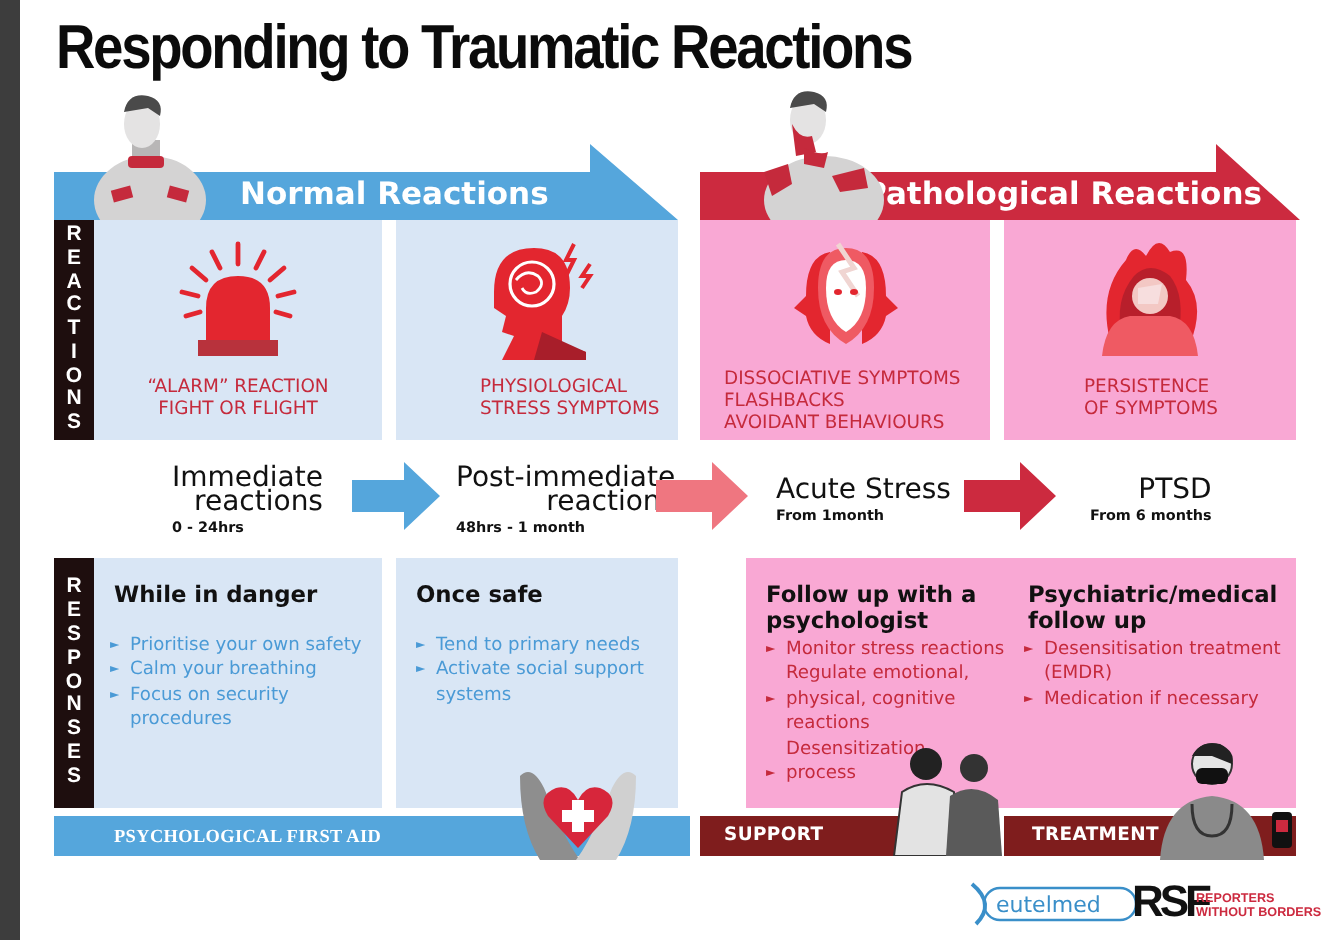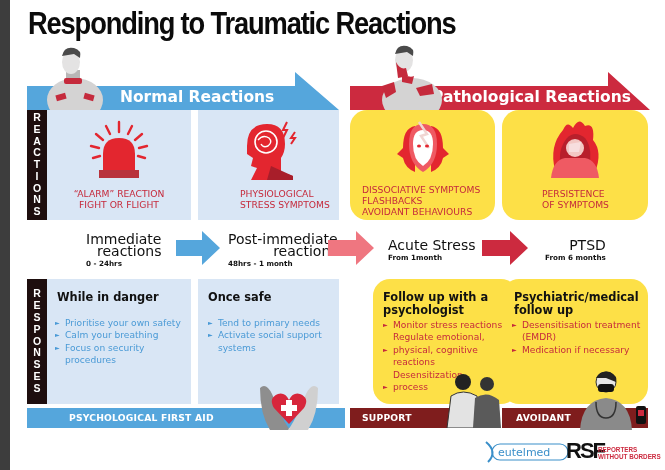--- a/index.html
+++ b/index.html
@@ -17,21 +17,21 @@
 
   .figure { position: absolute; }
 
   .side-tab { position: absolute; left: 27px; width: 20px; background: #1e0e0e; color: #fff;
               font-family: "Liberation Sans", sans-serif; font-weight: 700; font-size: 10.5px;
               display: flex; flex-direction: column; align-items: center; justify-content: center; line-height: 11.8px; }
   .side-tab span { display: block; }
 
   .panel { position: absolute; }
   .panel.blue { background: #d9e6f5; }
-  .panel.pink { background: #fde047; border-radius: 17px; }
+  .panel.pink { background: #f9a8d4; }
 
   .react-icon { position: absolute; left: 50%; transform: translateX(-50%); top: 14px; }
   .react-label { position: absolute; left: 0; right: 0; top: 72px; text-align: center; color: #c52a3c;
                  font-weight: 400; font-size: 9.2px; line-height: 11px; text-transform: uppercase; white-space: pre-line; }
   .react-label.left { text-align: left; padding-left: 18px; }
 
   .stage { position: absolute; top: 233px; }
   .stage-title { font-weight: 400; font-size: 14px; color: #111; line-height: 12px; white-space: pre-line; text-align: right; }
   .stage-sub { font-weight: 700; font-size: 7.2px; color: #111; margin-top: 2px; }
 
@@ -238,27 +238,27 @@
 <div class="panel pink" style="left:502px; top:279px; width:146px; height:125px;">
   <div class="resp-head" style="left:12px;">Psychiatric/medical
 follow up</div>
   <ul class="resp-list red" style="top:40px; left:10px; width:134px;">
     <li>Desensitisation treatment (EMDR)</li>
     <li>Medication if necessary</li>
   </ul>
 </div>
 
 <div class="band blue" style="left:27px; width:318px;">
-  <span style="padding-left:42px;">PSYCHOLOGICAL FIRST AID</span>
+  <span style="padding-left:30px;font-family:Liberation Serif, serif;">PSYCHOLOGICAL FIRST AID</span>
 </div>
 <div class="band red" style="left:350px; width:145px;">
   <span style="padding-left:12px;">SUPPORT</span>
 </div>
 <div class="band red" style="left:502px; width:146px;">
-  <span style="padding-left:14px;">AVOIDANT</span>
+  <span style="padding-left:14px;">TREATMENT</span>
 </div>
 
 <svg class="figure" style="left:256px; top:378px;" width="66" height="52">
   <path d="M4 10 Q10 4 16 16 L22 30 Q28 44 34 52 L14 52 Q4 36 4 10 Z" fill="#8e8e8e"></path>
   <path d="M62 10 Q56 4 50 16 L44 30 Q38 44 32 52 L52 52 Q62 36 62 10 Z" fill="#d0d0d0"></path>
   <path d="M33 46 L18 30 Q12 20 22 16 Q29 14 33 22 Q37 14 44 16 Q54 20 48 30 Z" fill="#d7263b"></path>
   <rect x="30" y="22" width="6" height="16" fill="#fff"></rect>
   <rect x="25" y="27" width="16" height="6" fill="#fff"></rect>
 </svg>
 

